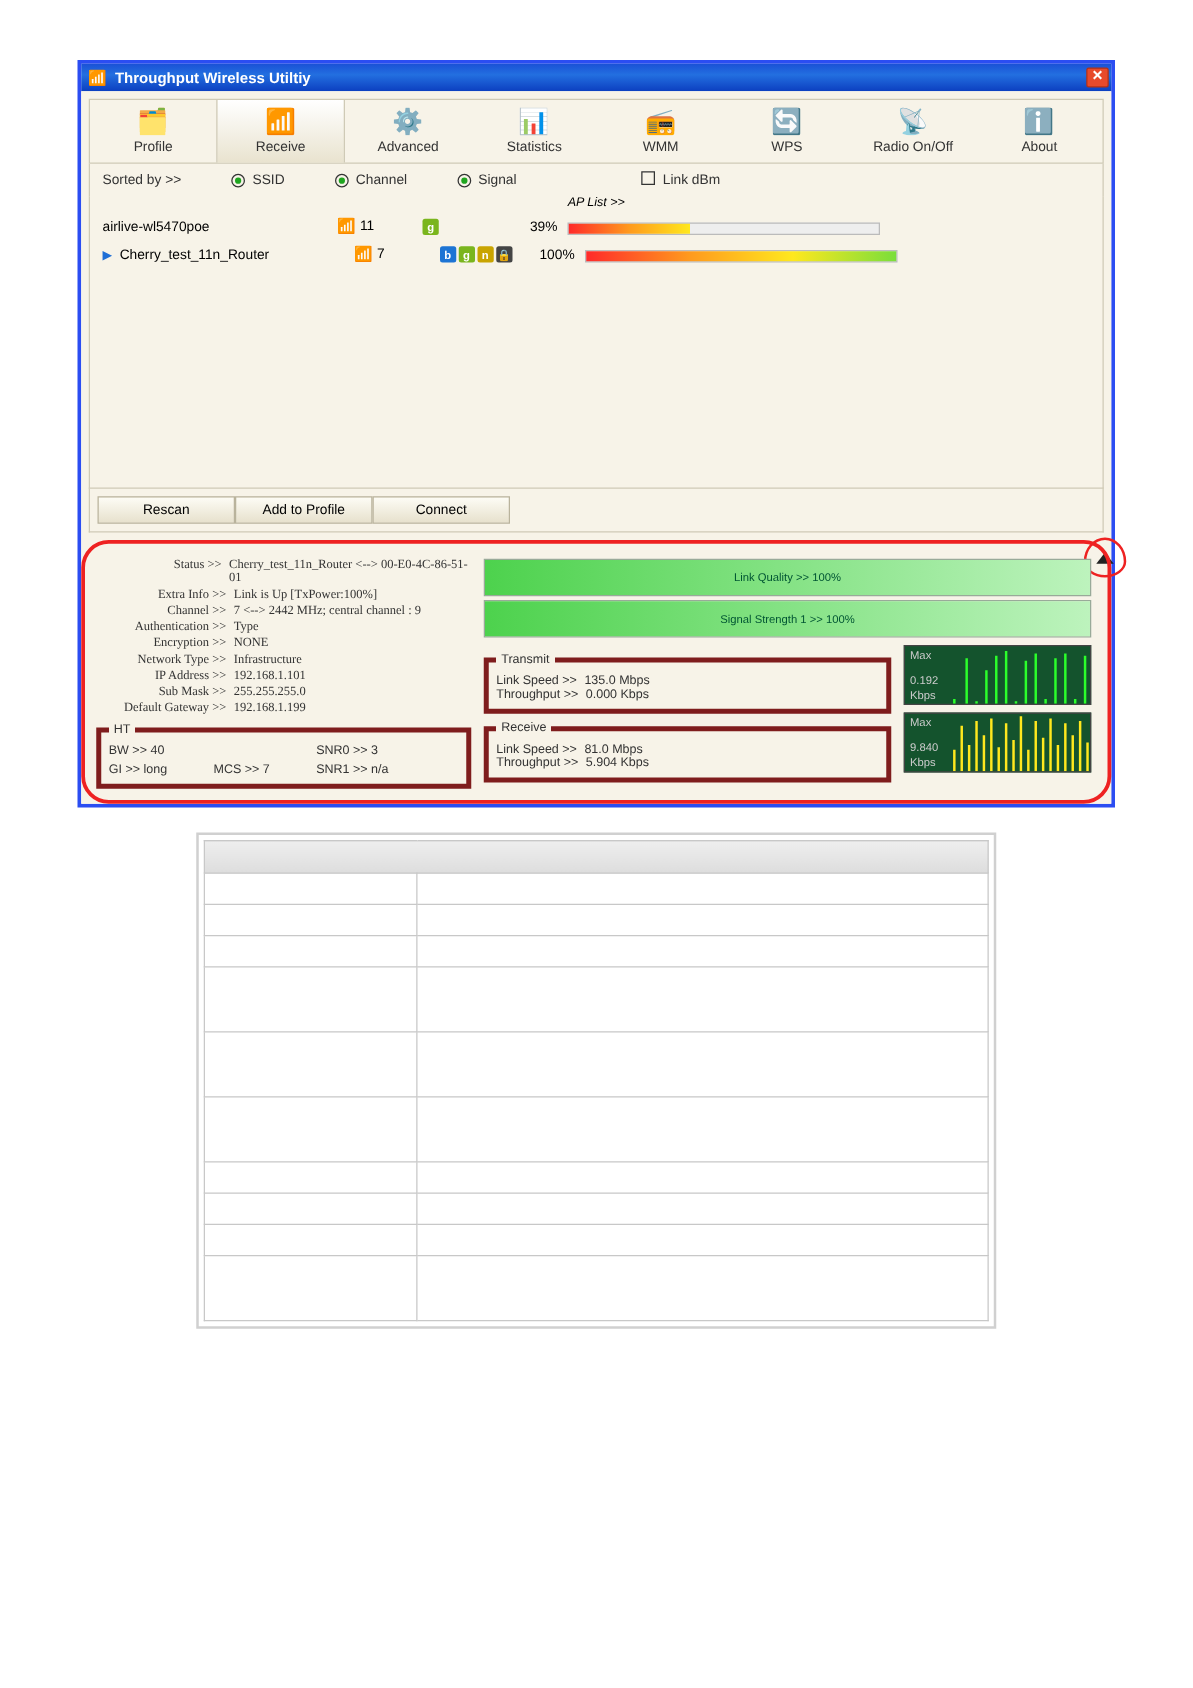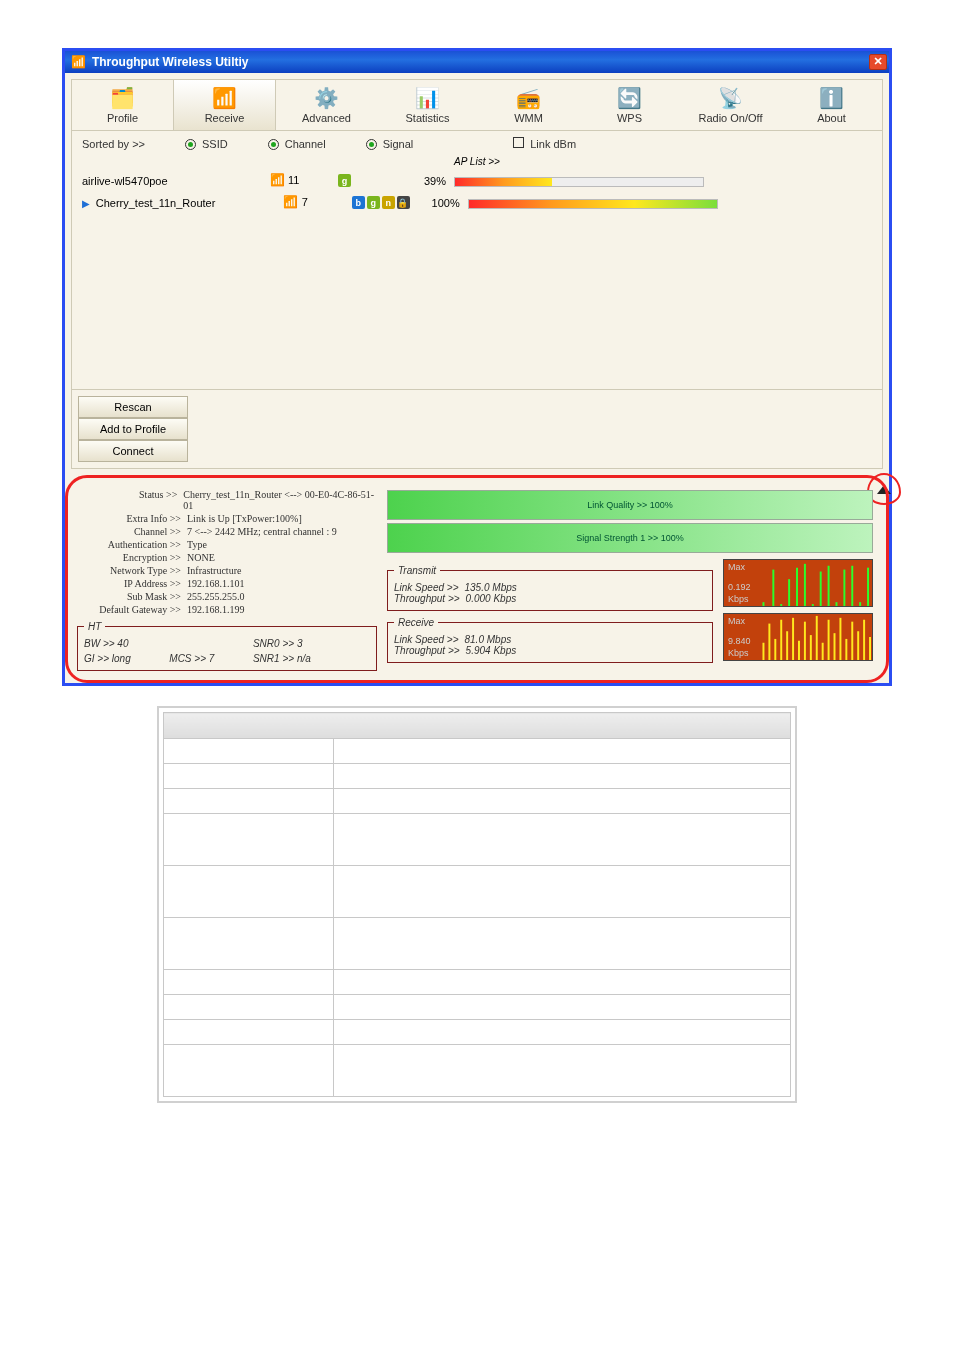--- a/index.html
+++ b/index.html
@@ -41,51 +41,51 @@
   .badge { display:inline-flex; width:13px; height:13px; border-radius:2px; font-size:9px;
     font-weight:bold; align-items:center; justify-content:center; color:#fff;}
   .badge.b { background:#1d74d4;} .badge.g{background:#7ab51d;} .badge.n{background:#c9a400;}
   .badge.lock{background:#444;}
   .ap-row .pct { width:40px; text-align:right;}
   .sigbar { flex:1; height:10px; background:#eee; border:1px solid #bbb; position:relative; max-width:250px;}
   .sigbar .fill { position:absolute; left:0; top:0; bottom:0;}
   .grad-warm { background:linear-gradient(to right,#ff2a2a,#ff9a1e,#ffe81e);}
   .grad-full { background:linear-gradient(to right,#ff2a2a,#ff9a1e,#ffe81e,#7ade3b);}
   
-  .btns { display:flex; gap:0; border:1px solid #cfcab6; border-top:0; padding:6px;flex-direction:column;}
+  .btns { display:flex; gap:0; border:1px solid #cfcab6; border-top:0; padding:6px;}
   .flatbtn { flex:0 0 auto; width:110px; height:22px; font-size:11px;
     background:linear-gradient(#fdfcf5,#e7e1cd); border:1px solid #b9b39c;
     display:flex; align-items:center; justify-content:center; cursor:pointer;}
   .collapse-handle { position:relative; height:0;}
   .collapse-handle .circ { position:absolute; right:-18px; top:4px;
     width:34px; height:32px; border:2px solid #e22; border-radius:50% 50% 50% 50% / 60% 60% 40% 40%;
     display:flex; align-items:center; justify-content:center;}
   .collapse-handle .tri { width:0; height:0; border-left:7px solid transparent; border-right:7px solid transparent;
     border-bottom:9px solid #222;}
   
   .details-wrap { position:relative; margin-top:12px; }
   .red-ring { position:absolute; inset:-6px -6px -6px -6px; border:3px solid #e22; border-radius:22px;
     pointer-events:none; }
   .details { display:flex; gap:10px; padding:6px 10px 6px 6px; font-size:10px; color:#333;}
   .details .col-l { width:300px; }
   .details .row { display:flex; margin:2px 0;font-family:Liberation Serif, serif;}
   .details .row .k { width:110px; text-align:right; color:#333; padding-right:6px;}
-  .details fieldset { border:1px solid #7f1d1d; margin-top:6px; padding:6px; font-size:10px;font-style:italic;}
+  .details fieldset { border:4px solid #7f1d1d; margin-top:6px; padding:6px; font-size:10px;}
   .details legend { padding:0 4px;}
   .ht-grid { display:grid; grid-template-columns: auto auto auto auto; gap:4px 18px; font-size:10px;}
   .col-r { flex:1; }
   .meter { height:30px; border:1px solid #9a9; margin:3px 0; position:relative;
     display:flex; align-items:center; justify-content:center; font-size:9px; color:#053; }
   .meter .fill { position:absolute; left:0; top:0; bottom:0;}
   .grad-green { background:linear-gradient(to right,#4dd24d,#bdf3bd);}
   .grad-green-short { background:linear-gradient(to right,#4dd24d,#d8f6d8);}
   .meter .txt { position:relative; z-index:1; }
   .trx { display:flex; gap:10px; margin-top:6px;}
   .trx fieldset { flex:0 0 auto;}
-  .graph-box { width:150px; height:100px; background:#c2410c; border:1px solid #444; position:relative; font-size:9px; color:#ccc;}
+  .graph-box { width:150px; height:100px; background:#14532d; border:1px solid #444; position:relative; font-size:9px; color:#ccc;}
   .graph-box .lbl { position:absolute; left:4px; }
   .graph-box svg { position:absolute; inset:0; width:100%; height:100%; }
   
   .doc-table-wrap { margin:20px auto 0; width:640px; border:2px solid #d0d0d0; padding:4px;}
   .doc-table { width:100%; border-collapse:collapse; font-size:12px;}
   .doc-table th { background:linear-gradient(#eee,#ddd); height:26px; border:1px solid #c8c8c8;}
   .doc-table td { border:1px solid #c8c8c8; padding:12px 8px;}
   .doc-table td.k { width:170px;}
   .ant-icon { font-size:12px;}
 </style>

